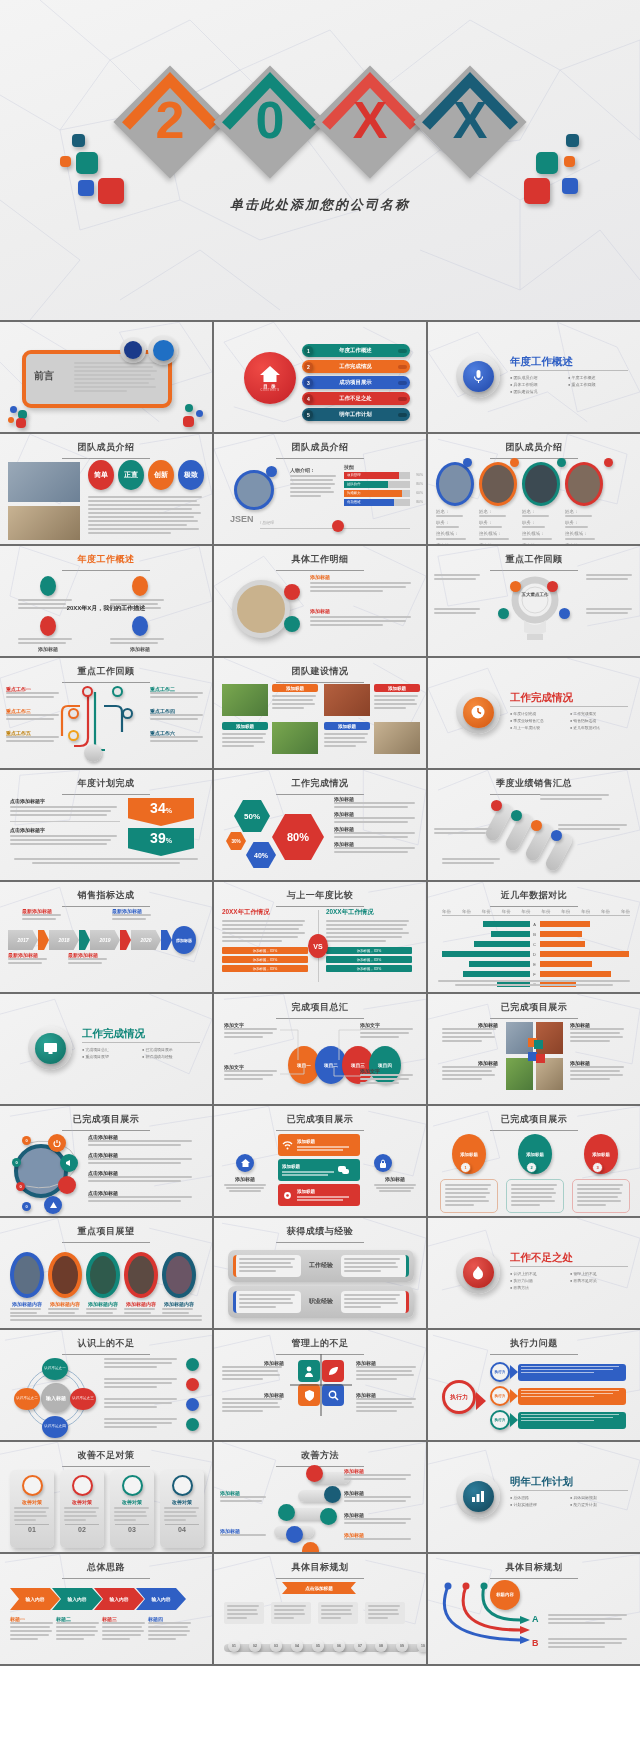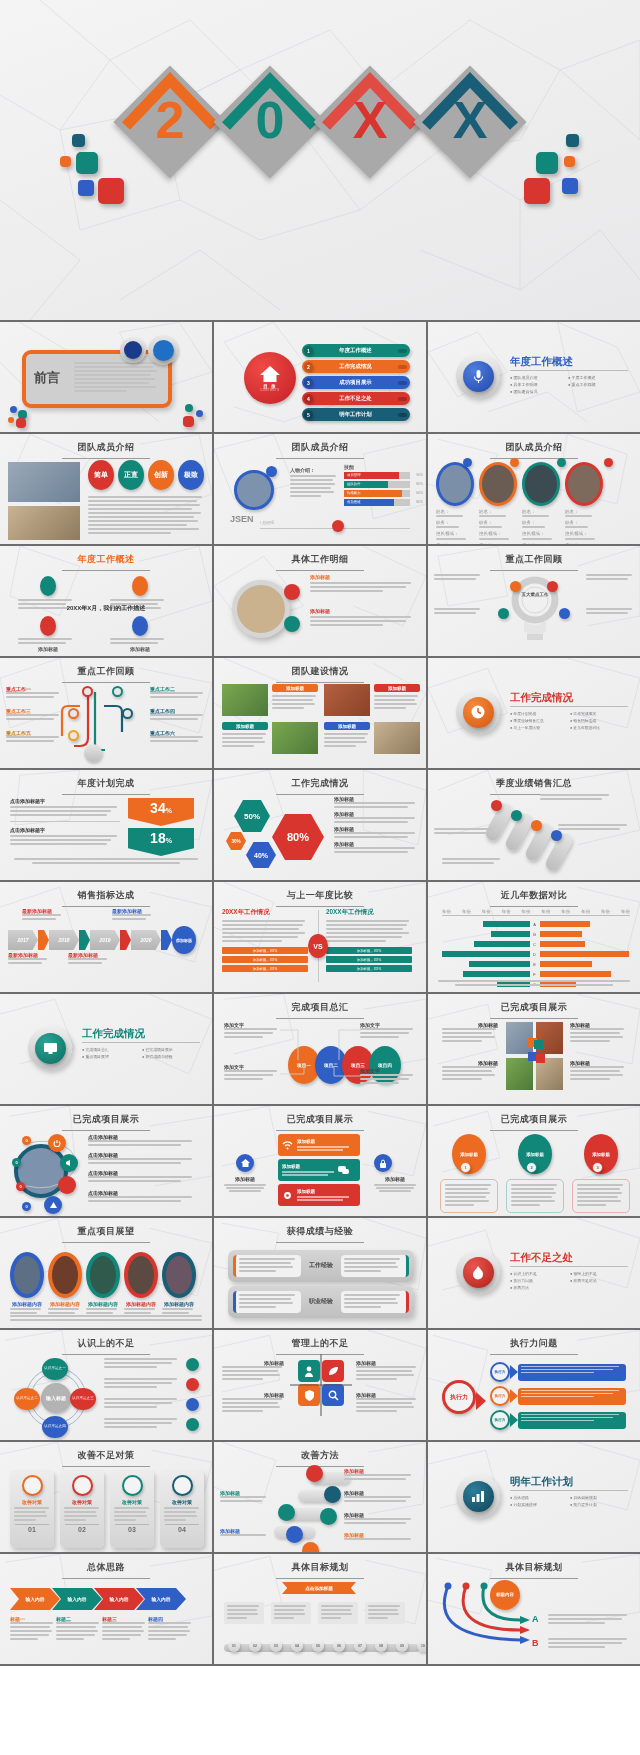--- a/index.html
+++ b/index.html
@@ -215,35 +215,36 @@
         <div class="chip c-rd" style="left:38px;top:44px;width:26px;height:26px;border-radius:5px;"></div>
       </div>
       <div class="deco-right">
         <div class="chip c-nb" style="left:46px;top:0;width:13px;height:13px;"></div>
         <div class="chip c-tl" style="left:16px;top:18px;width:22px;height:22px;border-radius:5px;"></div>
         <div class="chip c-or" style="left:44px;top:22px;width:11px;height:11px;"></div>
         <div class="chip c-bl" style="left:42px;top:44px;width:16px;height:16px;"></div>
         <div class="chip c-rd" style="left:4px;top:44px;width:26px;height:26px;border-radius:5px;"></div>
       </div>
 
+      <div class="company">单击此处添加您的公司名称</div>
 
 
     </div>
   </div>
 
   <div class="grid">
 
     <div class="thumb">
       <svg class="poly-bg" viewBox="0 0 213 110">
           <polyline points="20,0 70,30 30,70 0,40"></polyline>
           <polyline points="120,10 180,0 213,50 150,70 120,10"></polyline>
           <polyline points="40,80 110,60 160,100"></polyline>
         </svg>
       <div style="position:absolute;left:22px;top:28px;width:150px;height:58px;border:4px solid #ec6b21;border-radius:9px;background:#cfcfcf;box-shadow:2px 3px 5px rgba(0,0,0,.2);">
-        <div style="position:absolute;left:8px;top:15px;font-size:13px;font-weight:bold;color:#4a4a4a;">前言</div>
+        <div style="position:absolute;left:8px;top:15px;font-size:10px;font-weight:bold;color:#4a4a4a;">前言</div>
         <div style="position:absolute;left:48px;top:8px;right:6px;">
           <div class="ln" style="width:96%"></div>
             <div class="ln" style="width:90%"></div>
             <div class="ln" style="width:94%"></div>
           <div class="ln" style="width:88%"></div>
             <div class="ln" style="width:92%"></div>
             <div class="ln" style="width:85%"></div>
           <div class="ln" style="width:93%"></div>
             <div class="ln" style="width:60%"></div>
         </div>
@@ -741,21 +742,21 @@
         <div style="margin-top:2px;">
             <div class="ln" style="width:97%"></div>
             <div class="ln" style="width:92%"></div>
             <div class="ln" style="width:88%"></div>
           </div>
       </div>
       <div style="position:absolute;left:128px;top:28px;width:66px;height:28px;background:#ec6b21;clip-path:polygon(0 0,100% 0,100% 72%,50% 100%,0 72%);display:flex;align-items:flex-start;justify-content:center;">
         <span style="font-size:14px;color:#fff;font-weight:bold;padding-top:2px;"><span>34</span><span style="font-size:7px;">%</span></span>
       </div>
       <div style="position:absolute;left:128px;top:58px;width:66px;height:28px;background:#11877a;clip-path:polygon(0 0,100% 0,100% 72%,50% 100%,0 72%);display:flex;align-items:flex-start;justify-content:center;">
-        <span style="font-size:14px;color:#fff;font-weight:bold;padding-top:2px;"><span>18</span><span style="font-size:7px;">%</span></span>
+        <span style="font-size:14px;color:#fff;font-weight:bold;padding-top:2px;"><span>39</span><span style="font-size:7px;">%</span></span>
       </div>
       <div style="position:absolute;left:14px;top:88px;right:14px;">
         <div class="ln" style="width:100%"></div>
           <div class="ln" style="width:80%;margin-left:10%"></div>
       </div>
     </div>
 
     <div class="thumb">
       <svg class="poly-bg" viewBox="0 0 213 110">
           <polyline points="0,10 55,0 70,45 10,60"></polyline>

